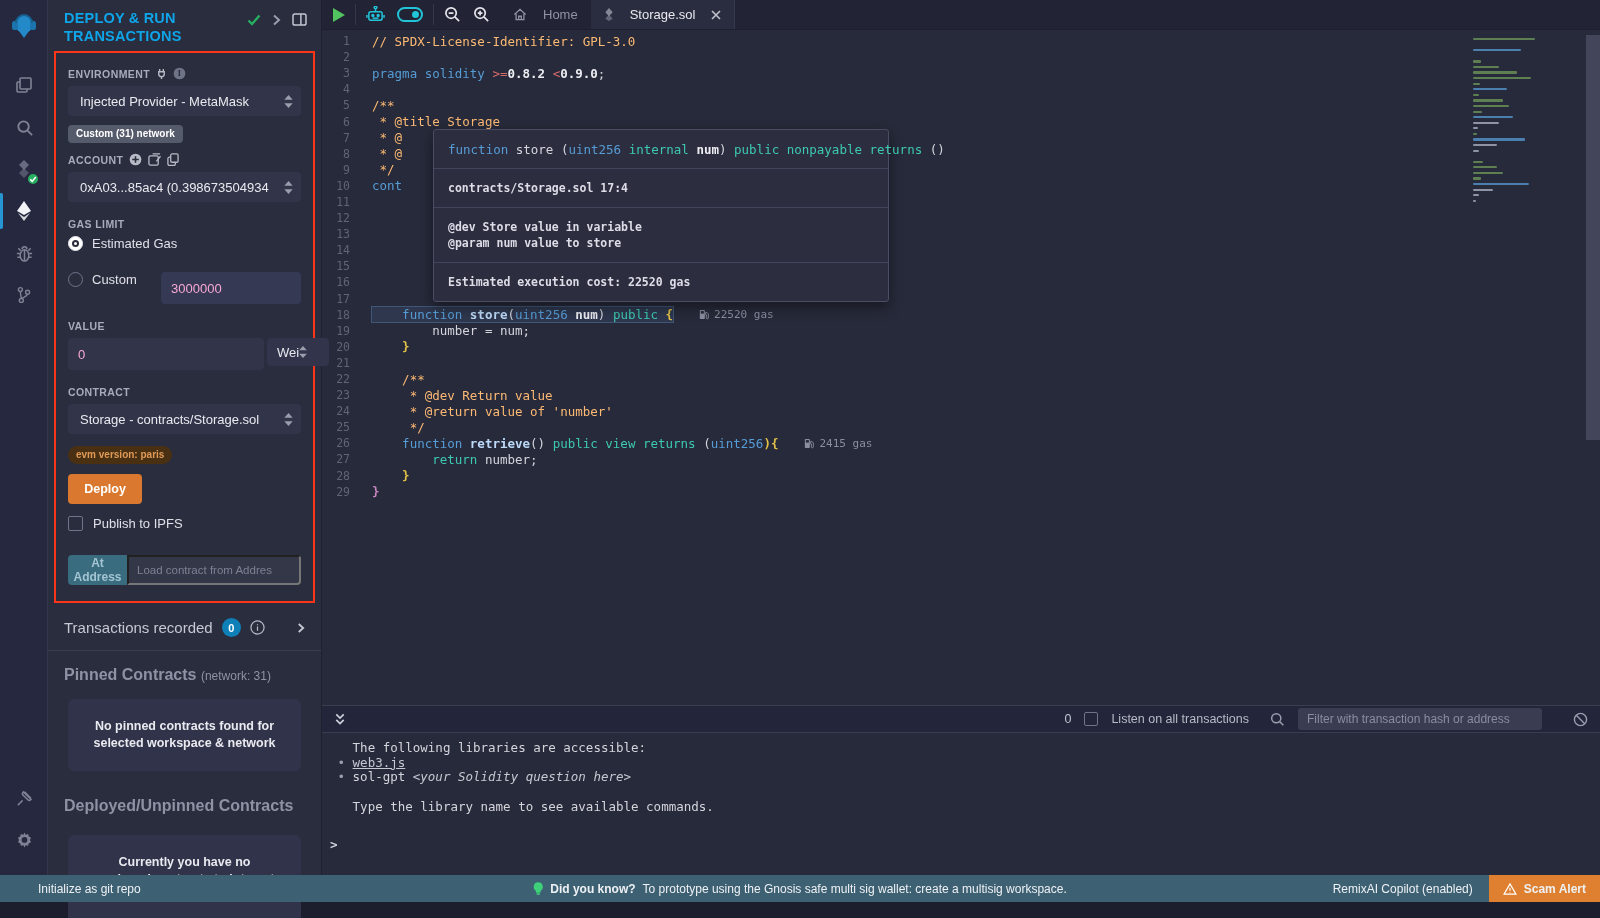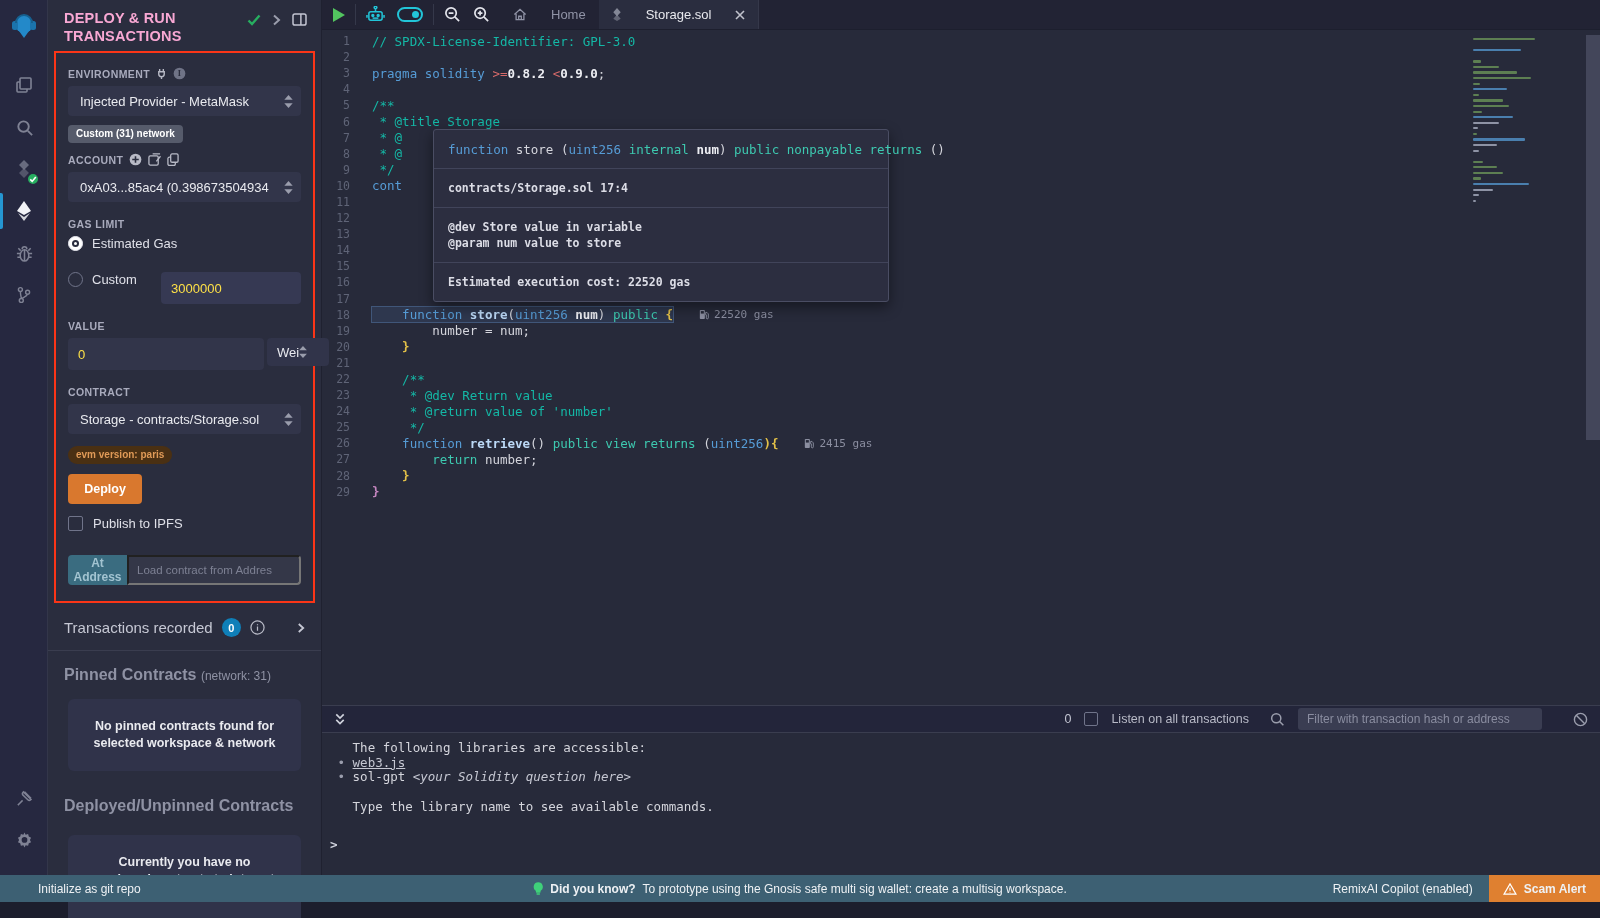--- a/index.html
+++ b/index.html
@@ -12,36 +12,36 @@
   .rail-item svg { display:block; }
   .rail-item.active { color:#f2f3f7; }
   .rail-item.active::before { content:""; position:absolute; left:0; top:3px; bottom:3px; width:3px; background:#2596d1; border-radius:0 2px 2px 0; }
   .rail-logo { width:48px; height:52px; display:flex; align-items:center; justify-content:center; }
   .badge-check { position:absolute; right:8px; bottom:4px; width:14px; height:14px; border-radius:50%; background:#27ae60; border:2px solid #262840; display:flex; align-items:center; justify-content:center; }
   .rail-bottom { position:absolute; bottom:14px; left:0; width:48px; }
 
   
   .panel { position:absolute; left:48px; top:0; width:274px; height:875px; background:#2a2d3e; border-right:1px solid #1f2130; z-index:3; }
   .panel-header { display:flex; justify-content:space-between; align-items:flex-start; padding:9px 14px 4px 16px; }
-  .panel-title { font-size:14.5px; font-weight:700; color:#f9a8d4; line-height:18px; letter-spacing:.2px; width:160px; text-transform:uppercase; }
+  .panel-title { font-size:14.5px; font-weight:700; color:#0ea5e9; line-height:18px; letter-spacing:.2px; width:160px; text-transform:uppercase; }
   .panel-header-icons { display:flex; gap:11px; align-items:center; margin-top:4px; }
 
   .red-box { position:relative; margin:2px 6px 0 6px; border:2px solid #fb3517; padding:8px 12px 16px 12px; }
 
   .sec-label { display:flex; align-items:center; gap:6px; font-size:10.5px; font-weight:700; letter-spacing:.4px; color:#a9abbd; margin:6px 0 6px; text-transform:uppercase; }
   .select { height:30px; background:#32354a; border-radius:4px; display:flex; align-items:center; justify-content:space-between; padding:0 8px 0 12px; color:#e9eaef; font-size:13px; cursor:pointer; }
   .select .sel-text { white-space:nowrap; overflow:hidden; }
   .net-badge { display:inline-block; margin:9px 0 4px; background:#565b6b; color:#fff; font-size:10px; font-weight:700; padding:3px 8px 4px; border-radius:4px; }
   .row { display:flex; align-items:flex-start; }
   .radio { width:15px; height:15px; border-radius:50%; border:1.5px solid #70748a; flex:none; position:relative; background:transparent; }
   .radio.checked { border-color:#e8e9f0; background:#fff; }
   .radio.checked::after { content:""; position:absolute; inset:3px; border-radius:50%; background:#2a2d3e; }
   .radio.checked::before { content:""; position:absolute; inset:5px; border-radius:50%; background:#fff; z-index:1; }
   .radio-label { color:#dfe0e8; font-size:13px; margin-left:9px; }
-  .tinput { background:#363953; border:none; border-radius:4px; color:#fde047; font-size:13px; padding:16px 10px; font-family:"Liberation Sans", sans-serif; outline:none; }
+  .tinput { background:#363953; border:none; border-radius:4px; color:#f9a8d4; font-size:13px; padding:16px 10px; font-family:"Liberation Sans", sans-serif; outline:none; }
   .gas-input { width:140px; height:28px; margin-left:auto; }
   .value-row { display:flex; margin-top:2px; }
   .value-input { flex:1; height:28px; background:#32354a; }
   .wei-select { width:66px; height:28px; margin-left:3px; background:#31344a; padding:0 22px 0 10px; }
   .evm-badge { display:inline-block; margin-top:12px; background:#4a3013; color:#e09a57; font-size:10px; font-weight:700; padding:3px 8px 4px; border-radius:9px; }
   .deploy-btn { margin-top:10px; width:74px; height:30px; background:#d9782e; color:#fff; font-weight:700; font-size:12.5px; border:none; border-radius:4px; display:flex; align-items:center; justify-content:center; cursor:pointer; }
   .checkbox { width:15px; height:15px; border:1.5px solid #70748a; border-radius:2px; flex:none; background:transparent; }
   .publish-row { margin-top:12px; gap:10px; }
   .publish-label { color:#dfe0e8; font-size:13px; }
   .ataddr-row { display:flex; margin-top:24px; }
@@ -56,33 +56,33 @@
   .divider { margin-top:13px; border-top:1px solid #3a3d4f; }
   .sub-heading { padding:15px 16px 0; color:#8f92a4; font-size:16px; font-weight:700; }
   .sub-heading small { font-size:12px; font-weight:400;margin-top:17px; }
   .empty-card { margin:15px 20px 0; background:#30334a; border-radius:6px; padding:19px 22px; text-align:center; color:#e9eaef; font-size:12.5px; font-weight:600; line-height:17px; }
 
   
   .main { position:absolute; left:322px; top:0; right:0; height:875px; background:#272a3a; }
   .tabbar { position:absolute; left:0; top:0; right:0; height:30px; background:#222334; display:flex; align-items:stretch; border-bottom:1px solid #1d1f2e; }
   .tb-group { display:flex; align-items:center; padding:0 10px; gap:12px; }
   .tb-sep { width:1px; background:#35384a; margin:4px 0; }
-  .tab { display:flex; align-items:center; gap:24px; padding:0 13px; font-size:13px; color:#9093a6; }
+  .tab { display:flex; align-items:center; gap:16px; padding:0 13px; font-size:13px; color:#9093a6; }
   .tab.active { background:#2a2d3f; color:#e8e9ee; border-right:1px solid #35384a; }
   .toggle { width:26px; height:15px; border:2px solid #22c5d8; border-radius:8px; position:relative; background:#222334; }
   .toggle::after { content:""; position:absolute; right:2px; top:2px; width:7px; height:7px; border-radius:50%; background:#22c5d8; }
 
   
   .editor { position:absolute; left:0; top:30px; right:0; height:675px; background:#272a3a; overflow:hidden; }
   .code-lines { padding-top:3px; }
   .code-line { display:flex; align-items:center; height:16.1px; white-space:pre; font-family:"DejaVu Sans Mono", monospace; font-size:12.5px; }
   .ln { width:50px; text-align:right; padding-right:22px; color:#5f6477; flex:none; font-size:11.5px; font-family:"DejaVu Sans Mono", monospace; }
   .line-body { display:inline-block; }
   .line-body.hl { background:rgba(86,125,184,.16); outline:1px solid rgba(95,140,200,.45); }
-  .tk-com{color:#14b8a6}.tk-kw{color:#569cd6}.tk-kw2{color:#3dc9b0}.tk-op{color:#d66a6a}
+  .tk-com{color:#fdba74}.tk-kw{color:#569cd6}.tk-kw2{color:#3dc9b0}.tk-op{color:#d66a6a}
   .tk-pln{color:#d4d5dc}.tk-plnb{color:#ecedf2;font-weight:700}.tk-fn{color:#bcd9f7;font-weight:700}
   .tk-brace{color:#e3c148;font-weight:700}.tk-brace2{color:#c586c0;font-weight:700}
   .tk-link{color:#c5c7d2;text-decoration:underline}.tk-it{color:#c5c7d2;font-style:italic}.tk-dim{color:#9a9dac}
   .gas { margin-left:26px; display:flex; align-items:center; gap:5px; color:#8b8ea0; font-size:11px; font-family:"DejaVu Sans Mono", monospace; }
 
   
   .tooltip { position:absolute; left:111px; top:99px; width:456px; background:#2c2e40; border:1px solid #4a4d63; border-radius:3px; box-shadow:0 5px 14px rgba(0,0,0,.45); z-index:6; }
   .tip-sec { padding:11px 14px; border-bottom:1px solid #41445a; }
   .tip-sec:last-child { border-bottom:none; }
   .tip-sig .code-line { height:16px; }

